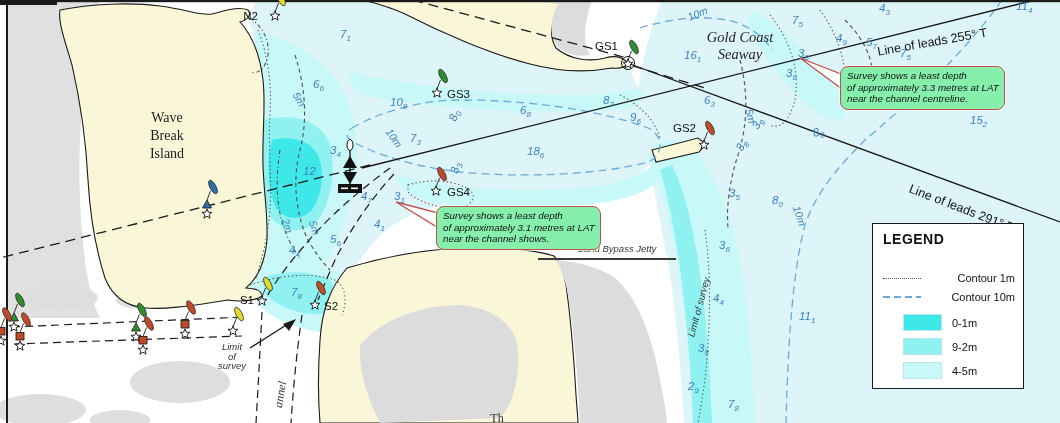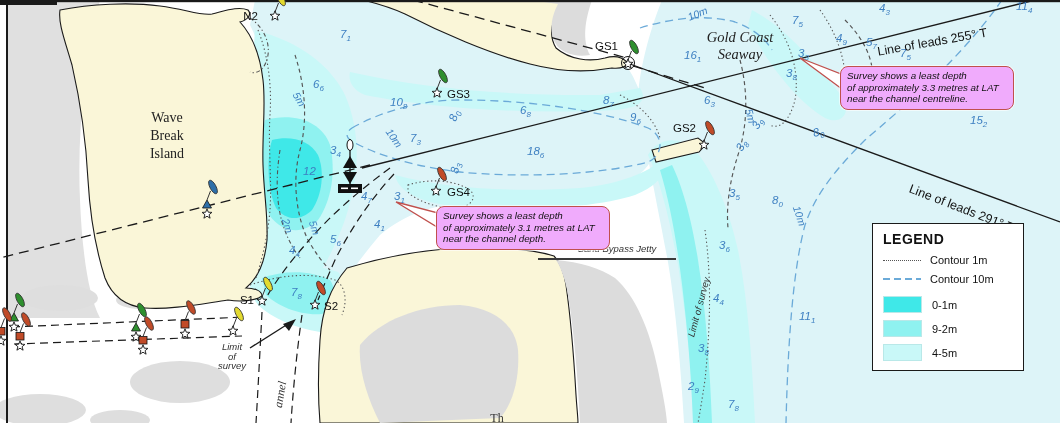--- a/index.html
+++ b/index.html
@@ -1,33 +1,33 @@
 <!DOCTYPE html>
 <html><head>
 <meta charset="utf-8">
 <style>
   html,body{margin:0;padding:0;background:#fff;}
   #stage{position:relative;width:1060px;height:423px;overflow:hidden;background:#fff;
          font-family:"Liberation Sans",sans-serif;}
   #stage svg{position:absolute;left:0;top:0;}
-  .callout{position:absolute;background:#f0abfc;border:1.6px solid #c0504d;border-radius:8px;
-           padding:3px 14px 4px 6px;font:italic 9.8px/1.18 "Liberation Sans",sans-serif;color:#111;
+  .callout{position:absolute;background:#86efac;border:1.6px solid #c0504d;border-radius:8px;
+           padding:3px 5px 4px 6px;font:italic 9.8px/1.18 "Liberation Sans",sans-serif;color:#111;
            white-space:nowrap;box-shadow:0 0 0 1px rgba(255,255,255,.6);}
   #legend{position:absolute;left:872px;top:223px;width:152px;background:#fff;
           border:1.6px solid #1a1a1a;padding:7px 8px 10px 10px;box-sizing:border-box;}
-  #legend .lg-title{font-weight:bold;font-size:14px;letter-spacing:.5px;color:#111;margin:0 0 4px 0;}
-  .lg-row{display:flex;align-items:center;height:18.5px;}
+  #legend .lg-title{font-weight:bold;font-size:14px;letter-spacing:.5px;color:#111;margin:0 0 22px 0;}
+  .lg-row{display:flex;align-items:center;height:18.5px;justify-content:space-between;}
   .lg-sample{width:38px;height:2px;margin-right:9px;flex:0 0 38px;}
   .lg-label{font-size:11px;color:#111;}
   .ls-dotted{height:0;border-top:1.4px dotted #555;}
   .ls-dashdot{background:repeating-linear-gradient(90deg,#555 0 3px,transparent 3px 5px,#555 5px 8px,transparent 8px 13px);height:1.6px;}
   .ls-smalldash{background:repeating-linear-gradient(90deg,#555 0 4px,transparent 4px 7px);height:1.6px;}
   .ls-bluedash{background:repeating-linear-gradient(90deg,#6baad8 0 7px,transparent 7px 11px);height:1.8px;}
   .ls-bluesolid{background:#8fc1dc;height:1.8px;}
-  .lg-swrow{display:flex;align-items:center;margin-top:9px;height:15px;}
+  .lg-swrow{display:flex;align-items:center;margin-top:9px;height:15px;margin-left:20px;}
   .lg-swatch{width:37px;height:15px;margin-right:10px;flex:0 0 37px;border:0.5px solid #b9e8e8;}
 </style>
 </head>
 <body>
 
 <div id="stage">
 <svg width="1060" height="423" viewBox="0 0 1060 423">
 
   <g>
     <path d="M8,0 L100,0 C85,60 77,130 80,200 C82,250 88,295 100,318 L8,318 Z" fill="#e0e0e0"></path>
@@ -311,21 +311,21 @@
 </svg>
 
   <div class="callout" style="left:840px;top:66px;">
     <div>Survey shows a least depth</div>
     <div>of approximately 3.3 metres at LAT</div>
     <div>near the channel centreline.</div>
   </div>
   <div class="callout" style="left:436px;top:206px;">
     <div>Survey shows a least depth</div>
     <div>of approximately 3.1 metres at LAT</div>
-    <div>near the channel depth.</div>
+    <div>near the channel shows.</div>
   </div>
 
   <div id="legend">
     <div class="lg-title">LEGEND</div>
     <div id="legend-contours">
         <div class="lg-row">
           <div class="lg-sample ls-dotted"></div>
           <div class="lg-label">Contour 1m</div>
         </div>
         <div class="lg-row">

